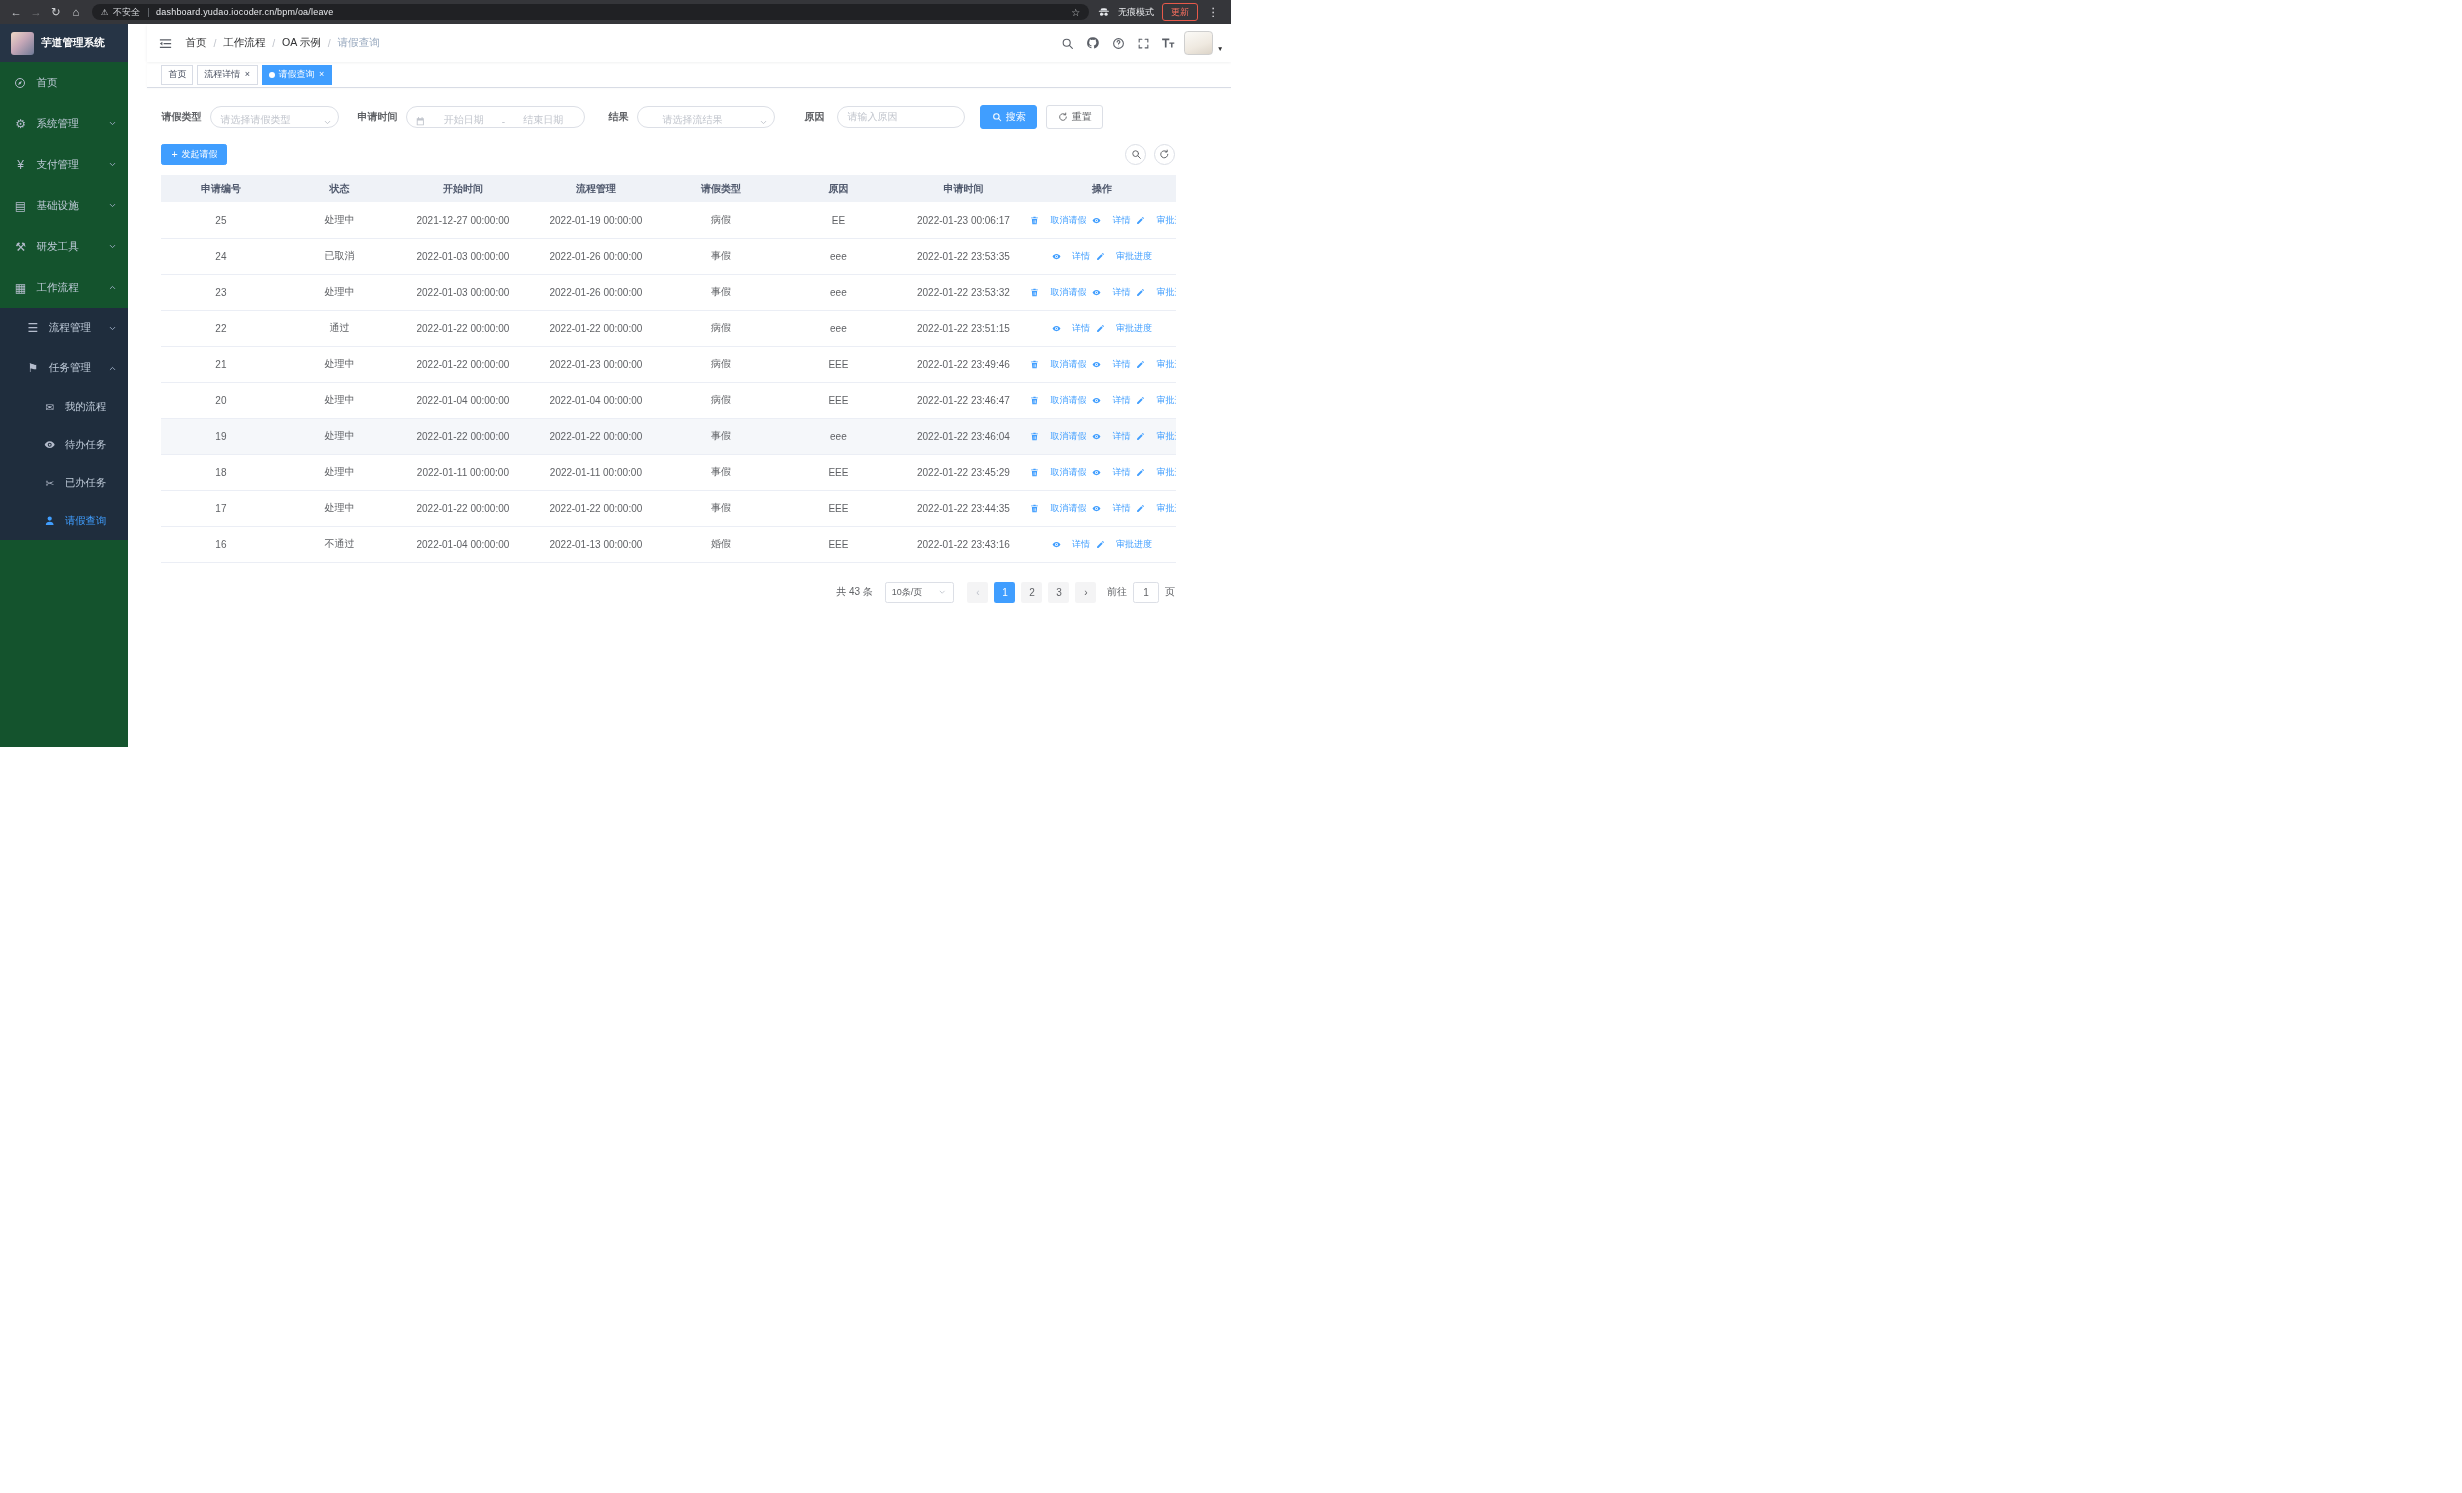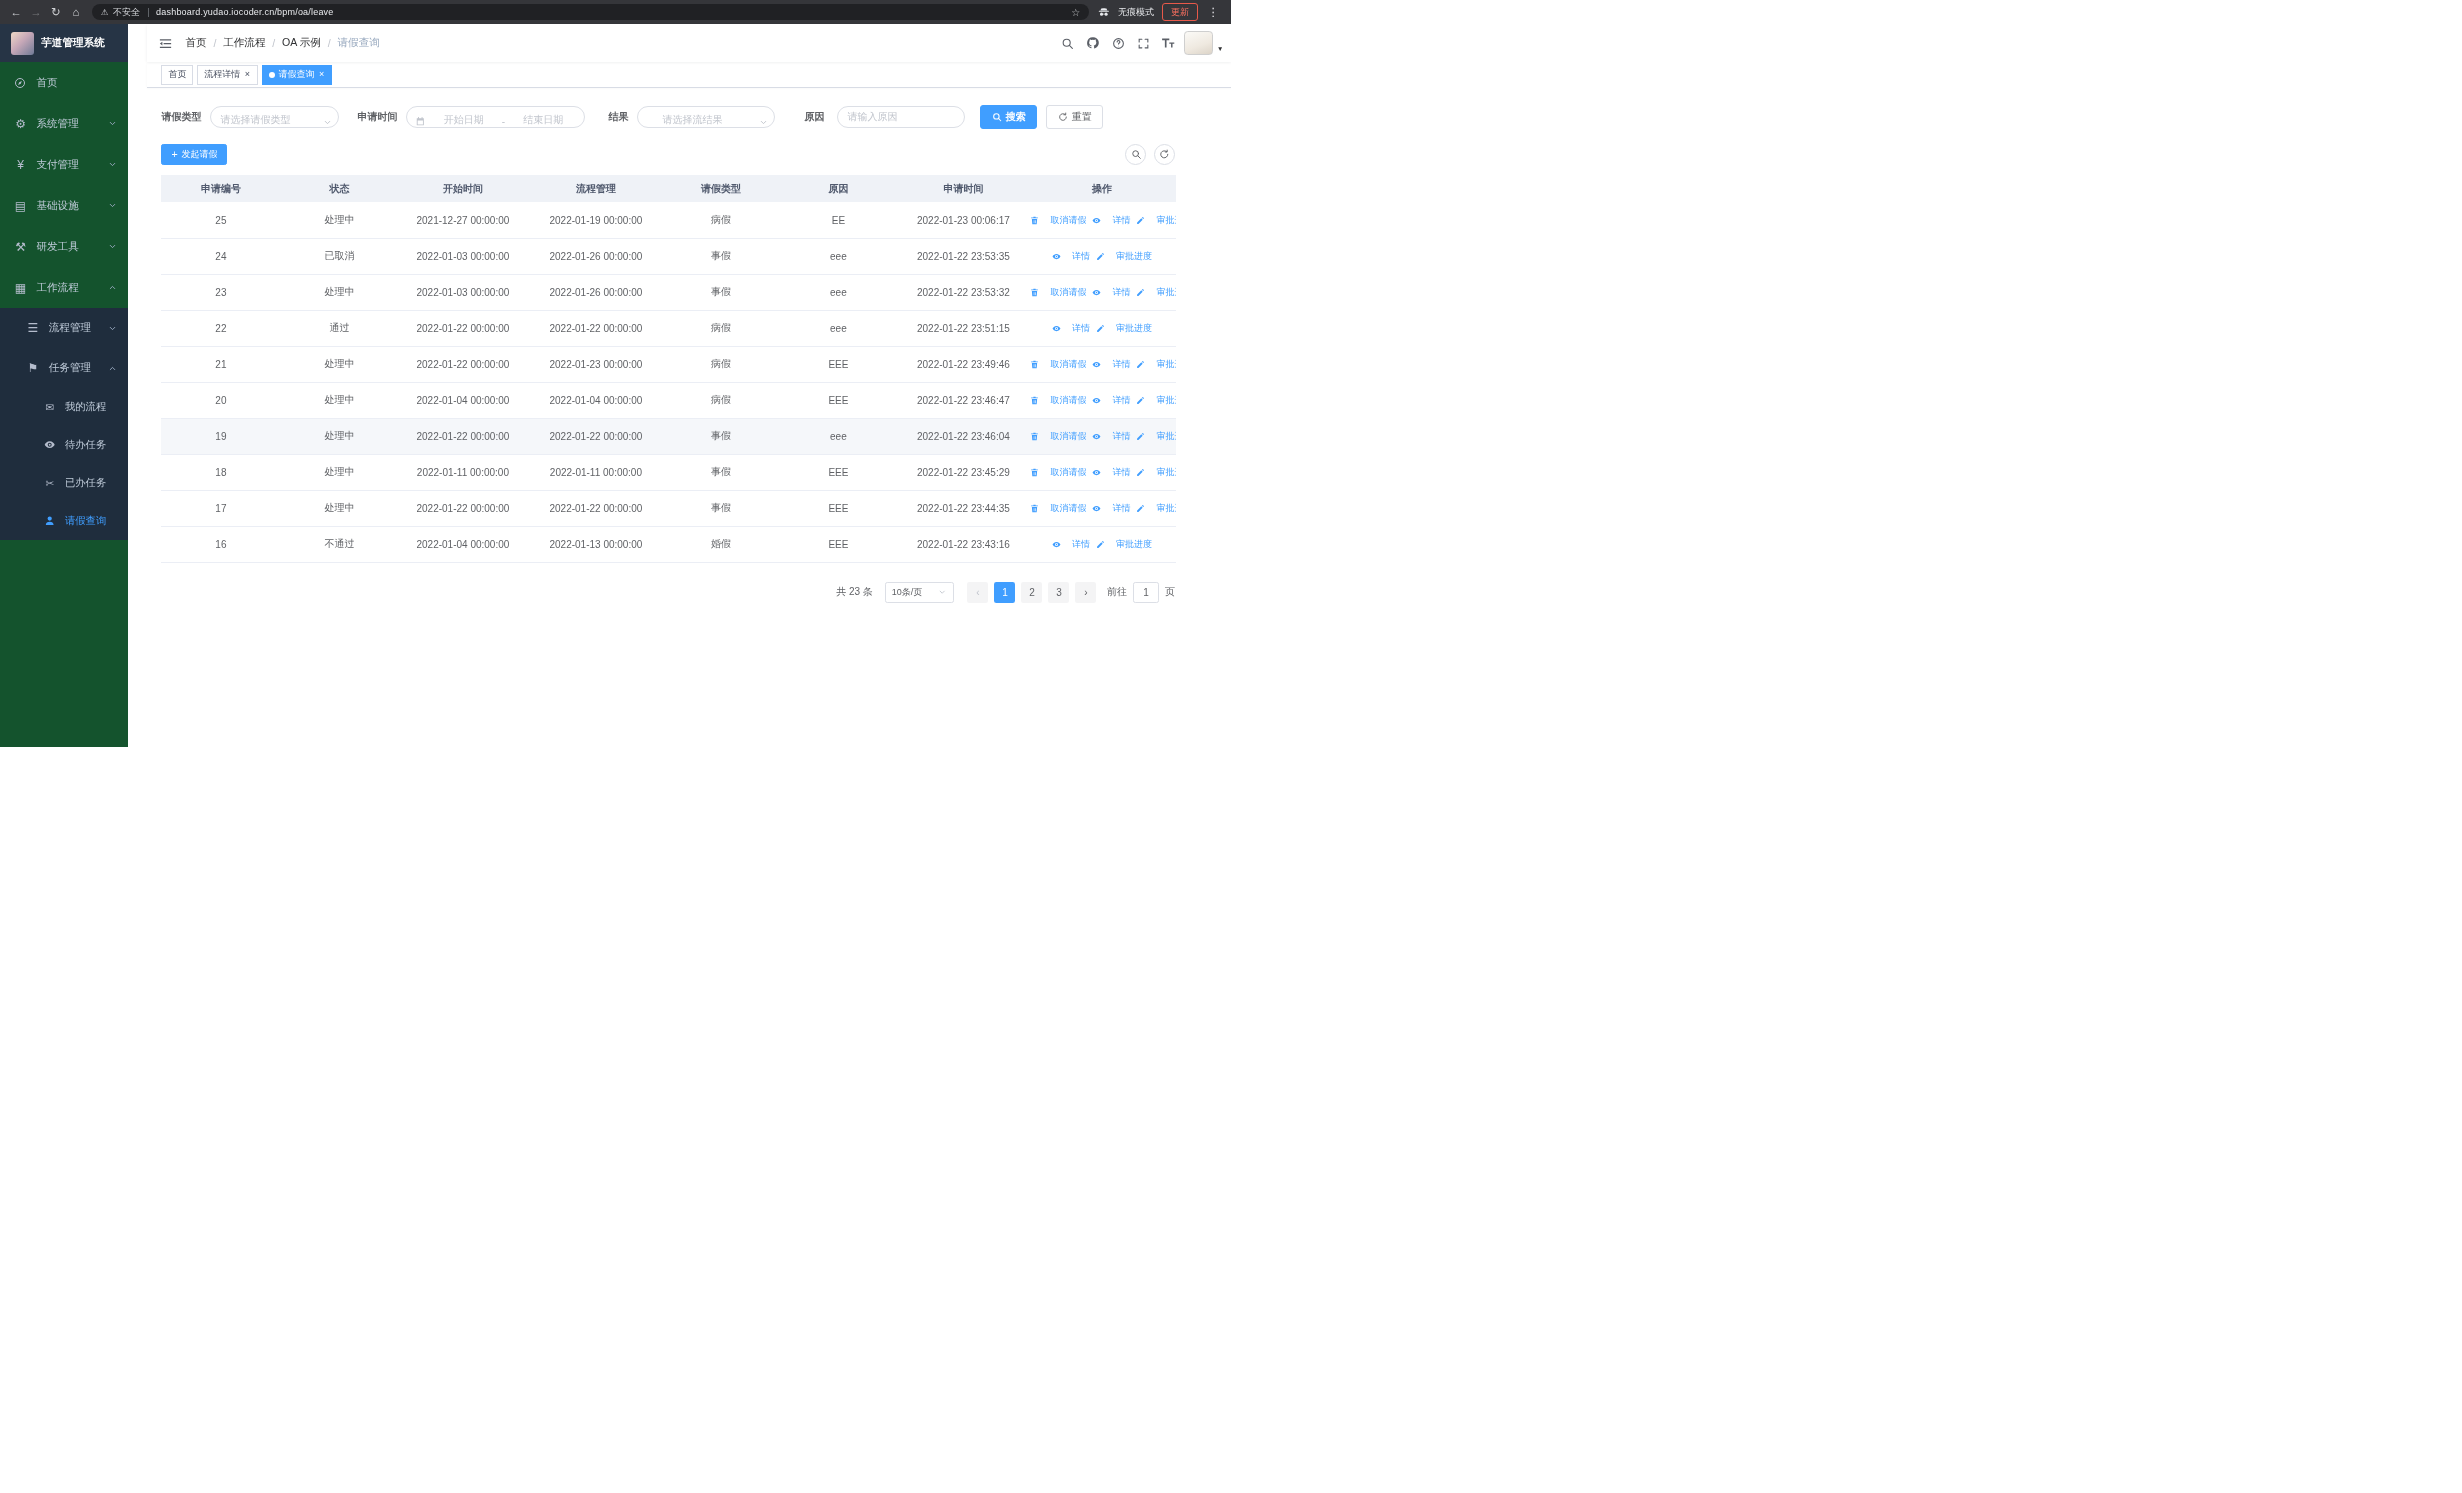--- a/index.html
+++ b/index.html
@@ -64,21 +64,21 @@
   .lbl-time { margin-left:18px; }
   .daterange { width:179px; margin-left:9px; padding:0 7.6px; color:#c0c4cc; gap:4.6px; cursor:pointer; }
   .daterange .ph { flex:1; text-align:center; }
   .lbl-result { margin-left:23px; }
   .sel-result { width:138px; margin-left:9px;padding-left:24px; }
   .lbl-reason { margin-left:29px; }
   input.inp { width:128px; margin-left:13px; padding:0 9px; color:#606266; outline:none; display:inline-block; }
   input.inp::placeholder { color:#c0c4cc; }
   .btn { height:24px; border-radius:3px; display:inline-flex; align-items:center; justify-content:center; gap:3.8px; font-size:10px; cursor:pointer; border:0.8px solid #dcdfe6; background:#fff; color:#606266; padding:0 10.6px; white-space:nowrap; }
   .btn.primary { background:#409EFF; border-color:#409EFF; color:#fff; }
-  .btn-search { margin-left:15px;font-weight:bold; }
+  .btn-search { margin-left:15px; }
   .btn-reset { margin-left:9px; }
 
   
   .toolbar-row { display:flex; align-items:center; margin-top:15px; }
   .btn.small { height:21px; padding:0 9px; font-size:9px; border-radius:2.3px; }
   .btn .plus { font-size:10.6px; line-height:1; }
   .mini-group { margin-left:auto; display:flex; gap:7.6px; }
   .mini-btn { width:21px; height:21px; border:0.8px solid #dcdfe6; border-radius:50%; display:flex; align-items:center; justify-content:center; color:#606266; cursor:pointer; background:#fff; }
 
   
@@ -649,21 +649,21 @@
                   <svg width="9" height="9" viewBox="0 0 24 24" fill="currentColor">
                     <path d="M3 17.5V21h3.5L17.7 9.8 14.2 6.3 3 17.5zM20.8 6.7a1.2 1.2 0 000-1.7l-1.8-1.8a1.2 1.2 0 00-1.7 0l-1.6 1.6 3.5 3.5 1.6-1.6z"></path>
                   </svg>
                   <span>审批进度</span>
                 </a></td>
   </tr>
           </tbody>
       </table>
 
       <div class="pagination">
-        <span class="total">共 23 条</span>
+        <span class="total">共 43 条</span>
         <div class="psize">
           <span>10条/页</span>
           <span>
               <svg width="8.4" height="8.4" viewBox="0 0 24 24" fill="none" stroke="#c0c4cc" stroke-width="2.5" stroke-linecap="round">
                 <path d="M6 9l6 6 6-6"></path>
               </svg>
             </span>
         </div>
         <span class="pbtn dis">‹</span>
         <span class="pbtn cur">1</span>

